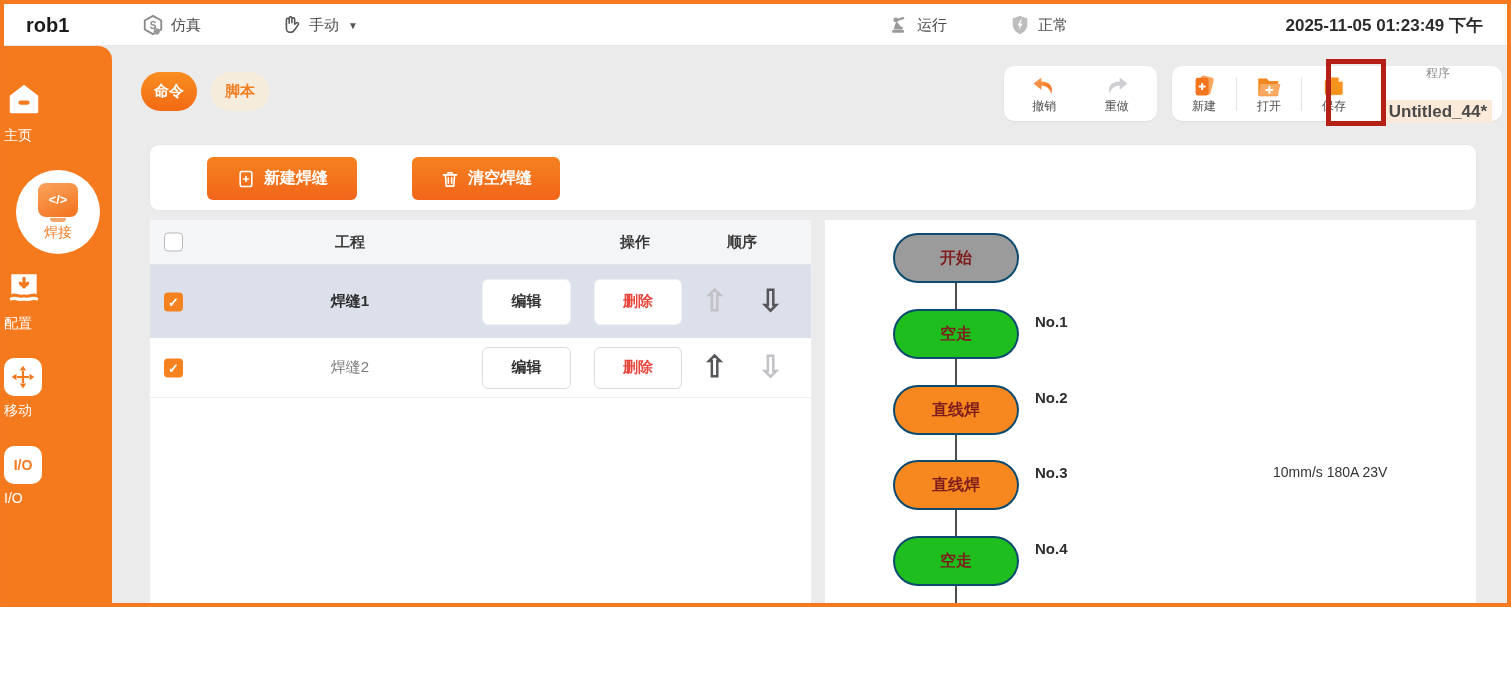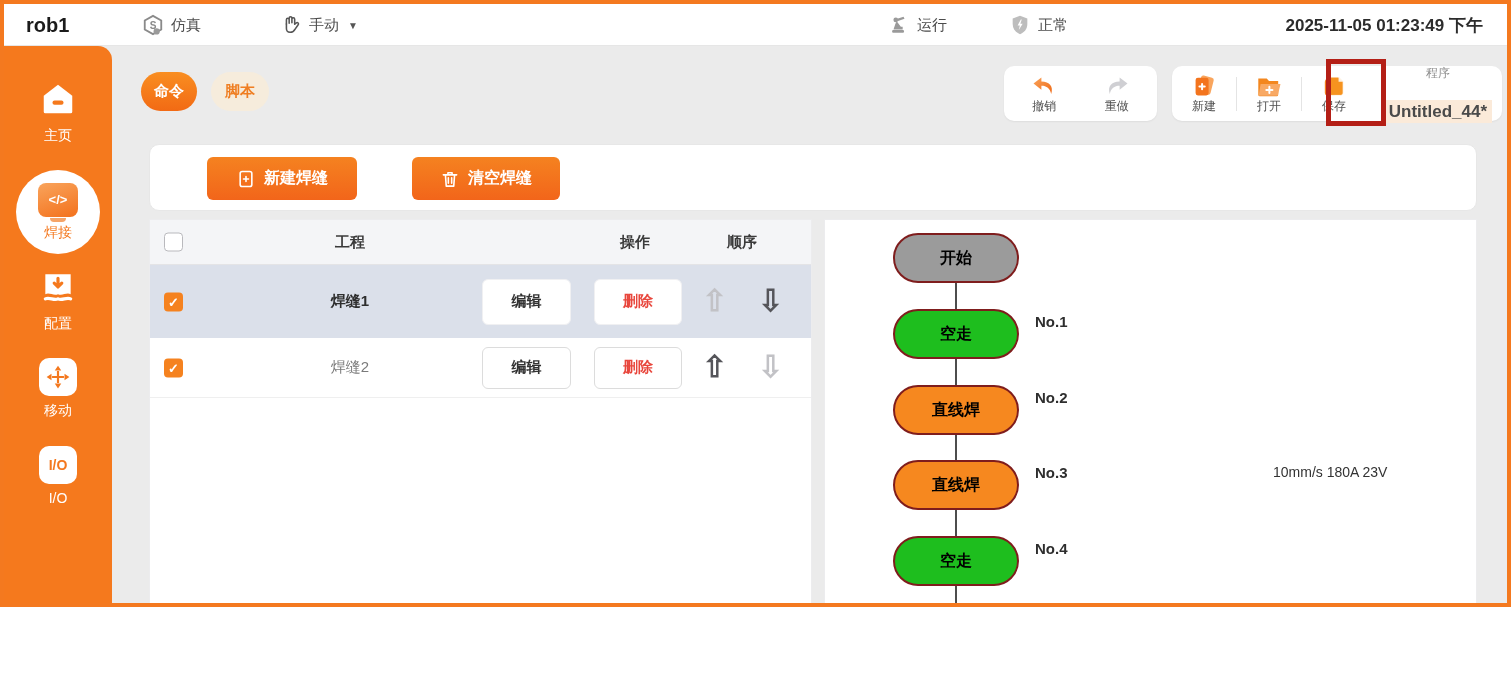--- a/index.html
+++ b/index.html
@@ -16,21 +16,21 @@
   .tb-sim { left:138px; } .tb-manual { left:276px; }
   .tb-run { left:884px; } .tb-normal { left:1005px;text-align:right; }
   .tb-time { right:24px; font-size:17px; font-weight:bold; color:#2c2c2c; }
   .caret { font-size:10px; color:#555; margin-left:2px; }
   .tb-ico { width:22px; height:22px; display:inline-flex; }
 
   
   .sidebar { position:absolute; left:0; top:42px; width:108px; height:629px;
              background:#f5791d; border-top-right-radius:14px; }
   .sb-item { position:absolute; left:0; width:108px; display:flex; flex-direction:column;
-             align-items:center; gap:6px; color:#fff; font-size:14px; }
+             gap:6px; color:#fff; font-size:14px; }
   .sb-home { top:34px; } .sb-config { top:222px; } .sb-move { top:312px; } .sb-io { top:400px; }
   .sb-sq { width:38px; height:38px; background:#fff; border-radius:10px; display:flex;
            align-items:center; justify-content:center; color:#f4781e; font-weight:bold; }
   .sb-weld { position:absolute; left:12px; top:124px; width:84px; height:84px; border-radius:50%;
              background:#fff; display:flex; flex-direction:column; align-items:center;
              justify-content:center; gap:2px; color:#f4781e; font-size:14px; }
   .weld-glyph { width:40px; height:34px; border-radius:8px;
                 background:linear-gradient(160deg,#f9a45c,#f3711c); color:#fff; font-weight:bold;
                 font-size:13px; display:flex; align-items:center; justify-content:center; }
   .weld-stand { width:16px; height:4px; background:#f5a468; border-radius:0 0 4px 4px; margin-top:-1px; }
@@ -94,21 +94,21 @@
   .arrow { position:absolute; top:50%; transform:translateY(-52%); font-size:30px; line-height:1;
            cursor:pointer; font-weight:bold; }
   .a-up { left:552px; } .a-down { left:608px; }
   .dim { color:#c2c2c6; } .strong { color:#55555a; }
 
   
   .flow-panel { position:absolute; left:820px; top:215px; width:653px; height:455px;
                 background:#fff; border:1px solid #ececee; }
   .flow-line { position:absolute; left:130px; top:38px; width:2px; height:379px; background:#4d4d4d; }
   .node { position:absolute; left:68px; width:126px; height:50px; border-radius:25px;
-          border:2px solid #7f1d1d; color:#000000; font-size:16px; font-weight:bold;
+          border:2px solid #0c4a6e; color:#7f1d1d; font-size:16px; font-weight:bold;
           display:flex; align-items:center; justify-content:center; cursor:pointer; }
   .n-gray { background:#9b9b9b; } .n-green { background:#1ebe1e; } .n-orange { background:#f6881f; }
   .n0 { top:13px; } .n1 { top:89px; } .n2 { top:165px; } .n3 { top:240px; } .n4 { top:316px; } .n5 { top:392px; }
   .no-label { position:absolute; left:210px; font-size:15px; font-weight:bold; color:#2e2e2e; }
   .no1 { top:93px; } .no2 { top:169px; } .no3 { top:244px; } .no4 { top:320px; }
   .flow-anno { position:absolute; left:448px; top:244px; font-size:14px; color:#333; }
 </style>
 </head>
 <body>
 

